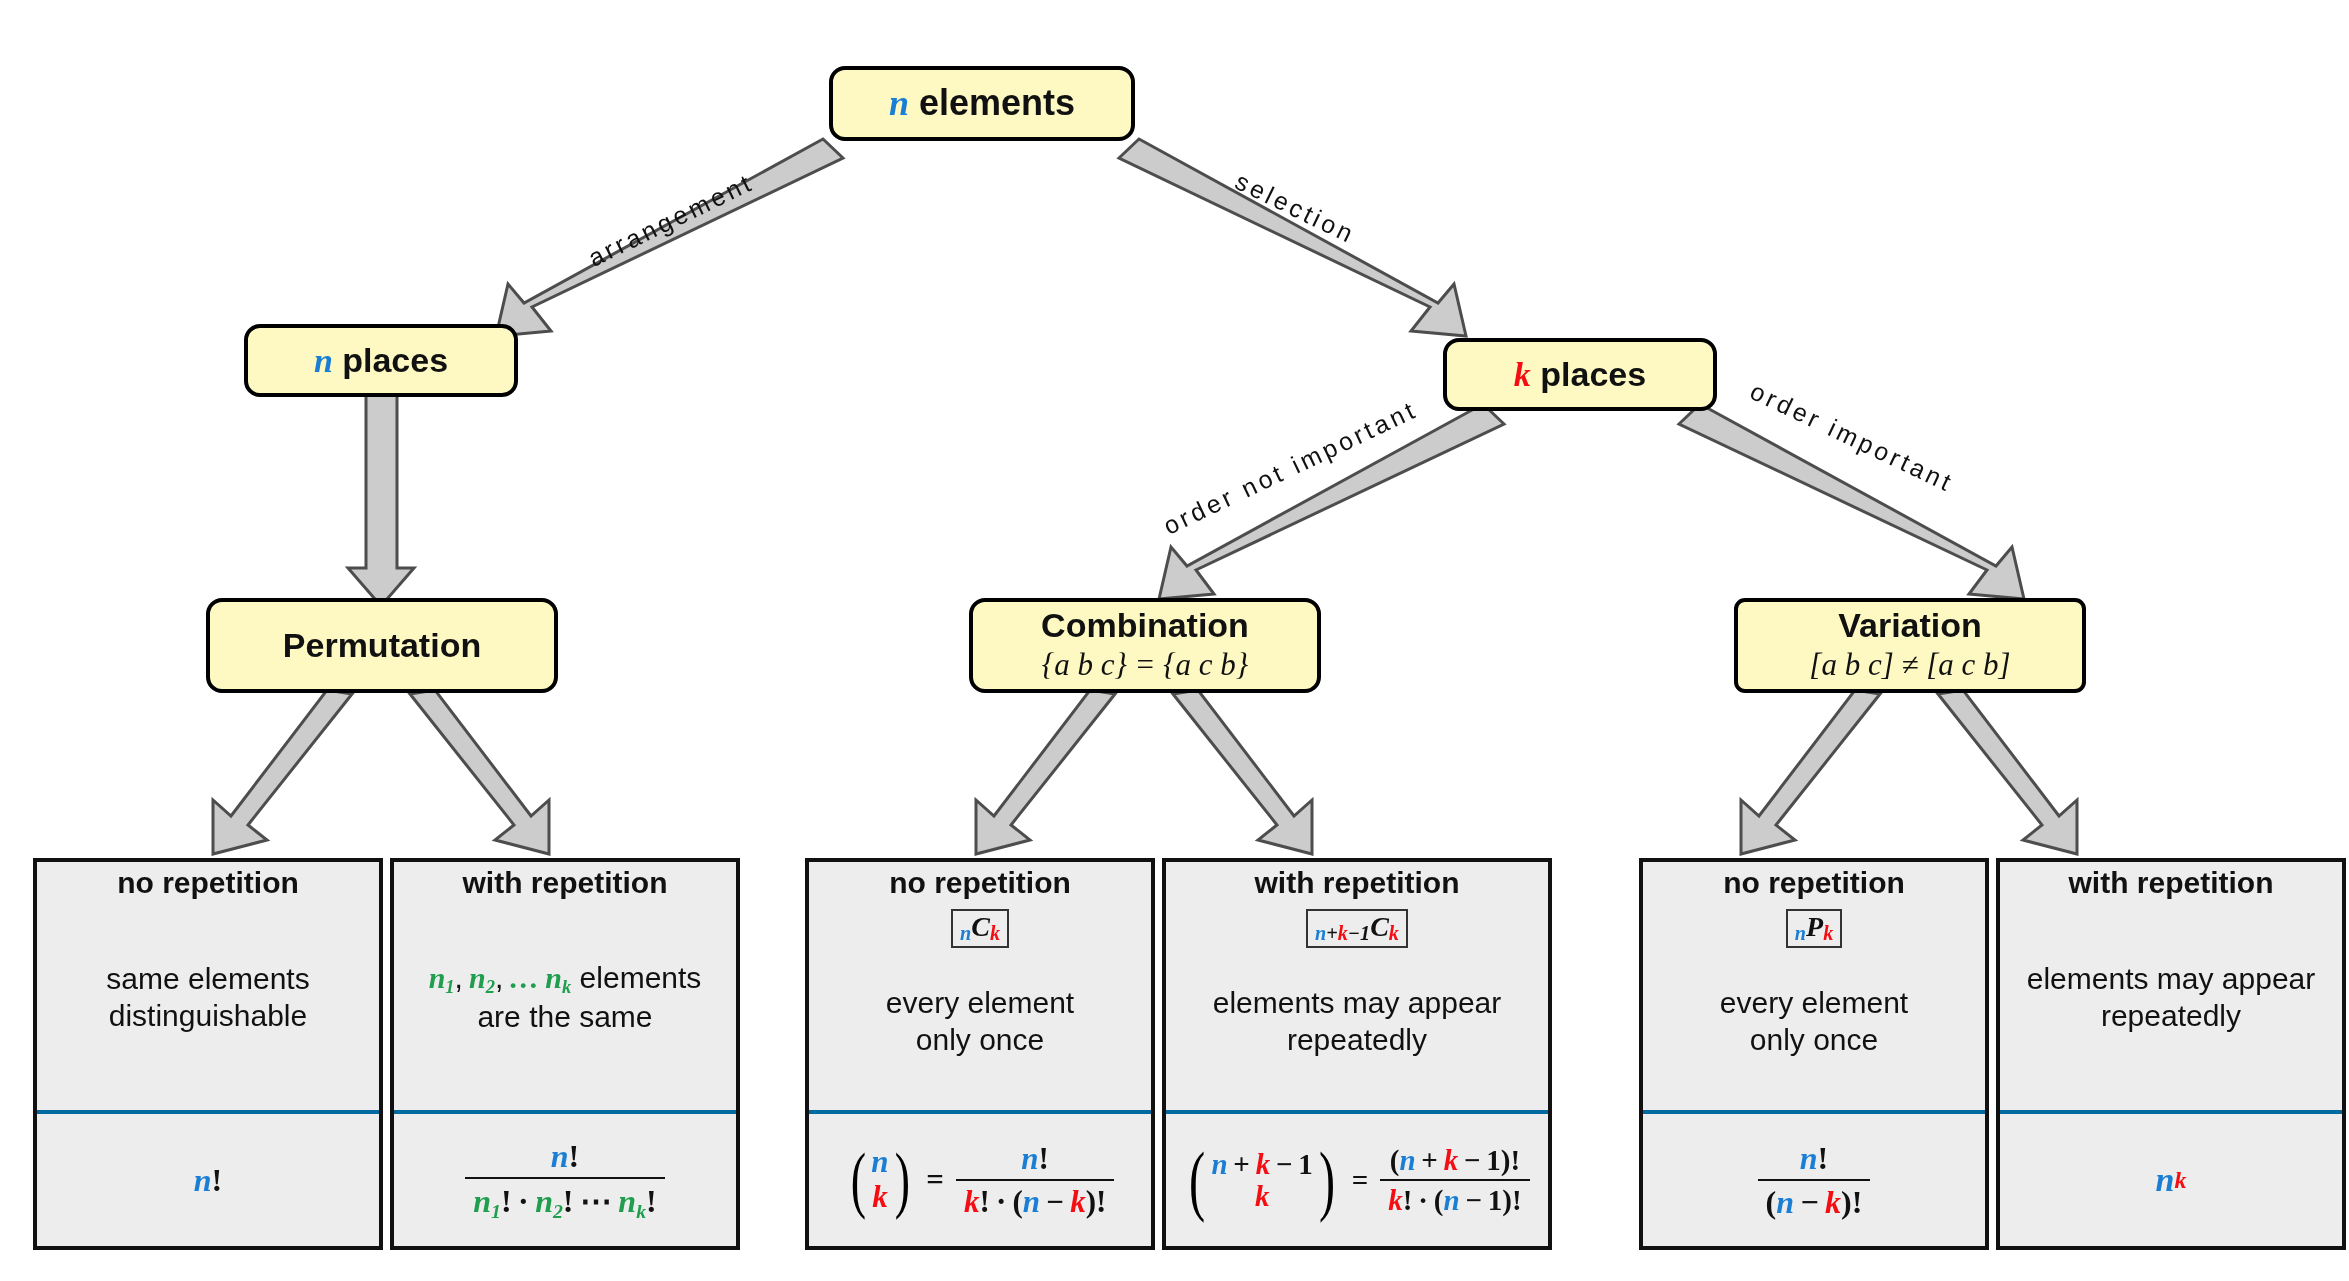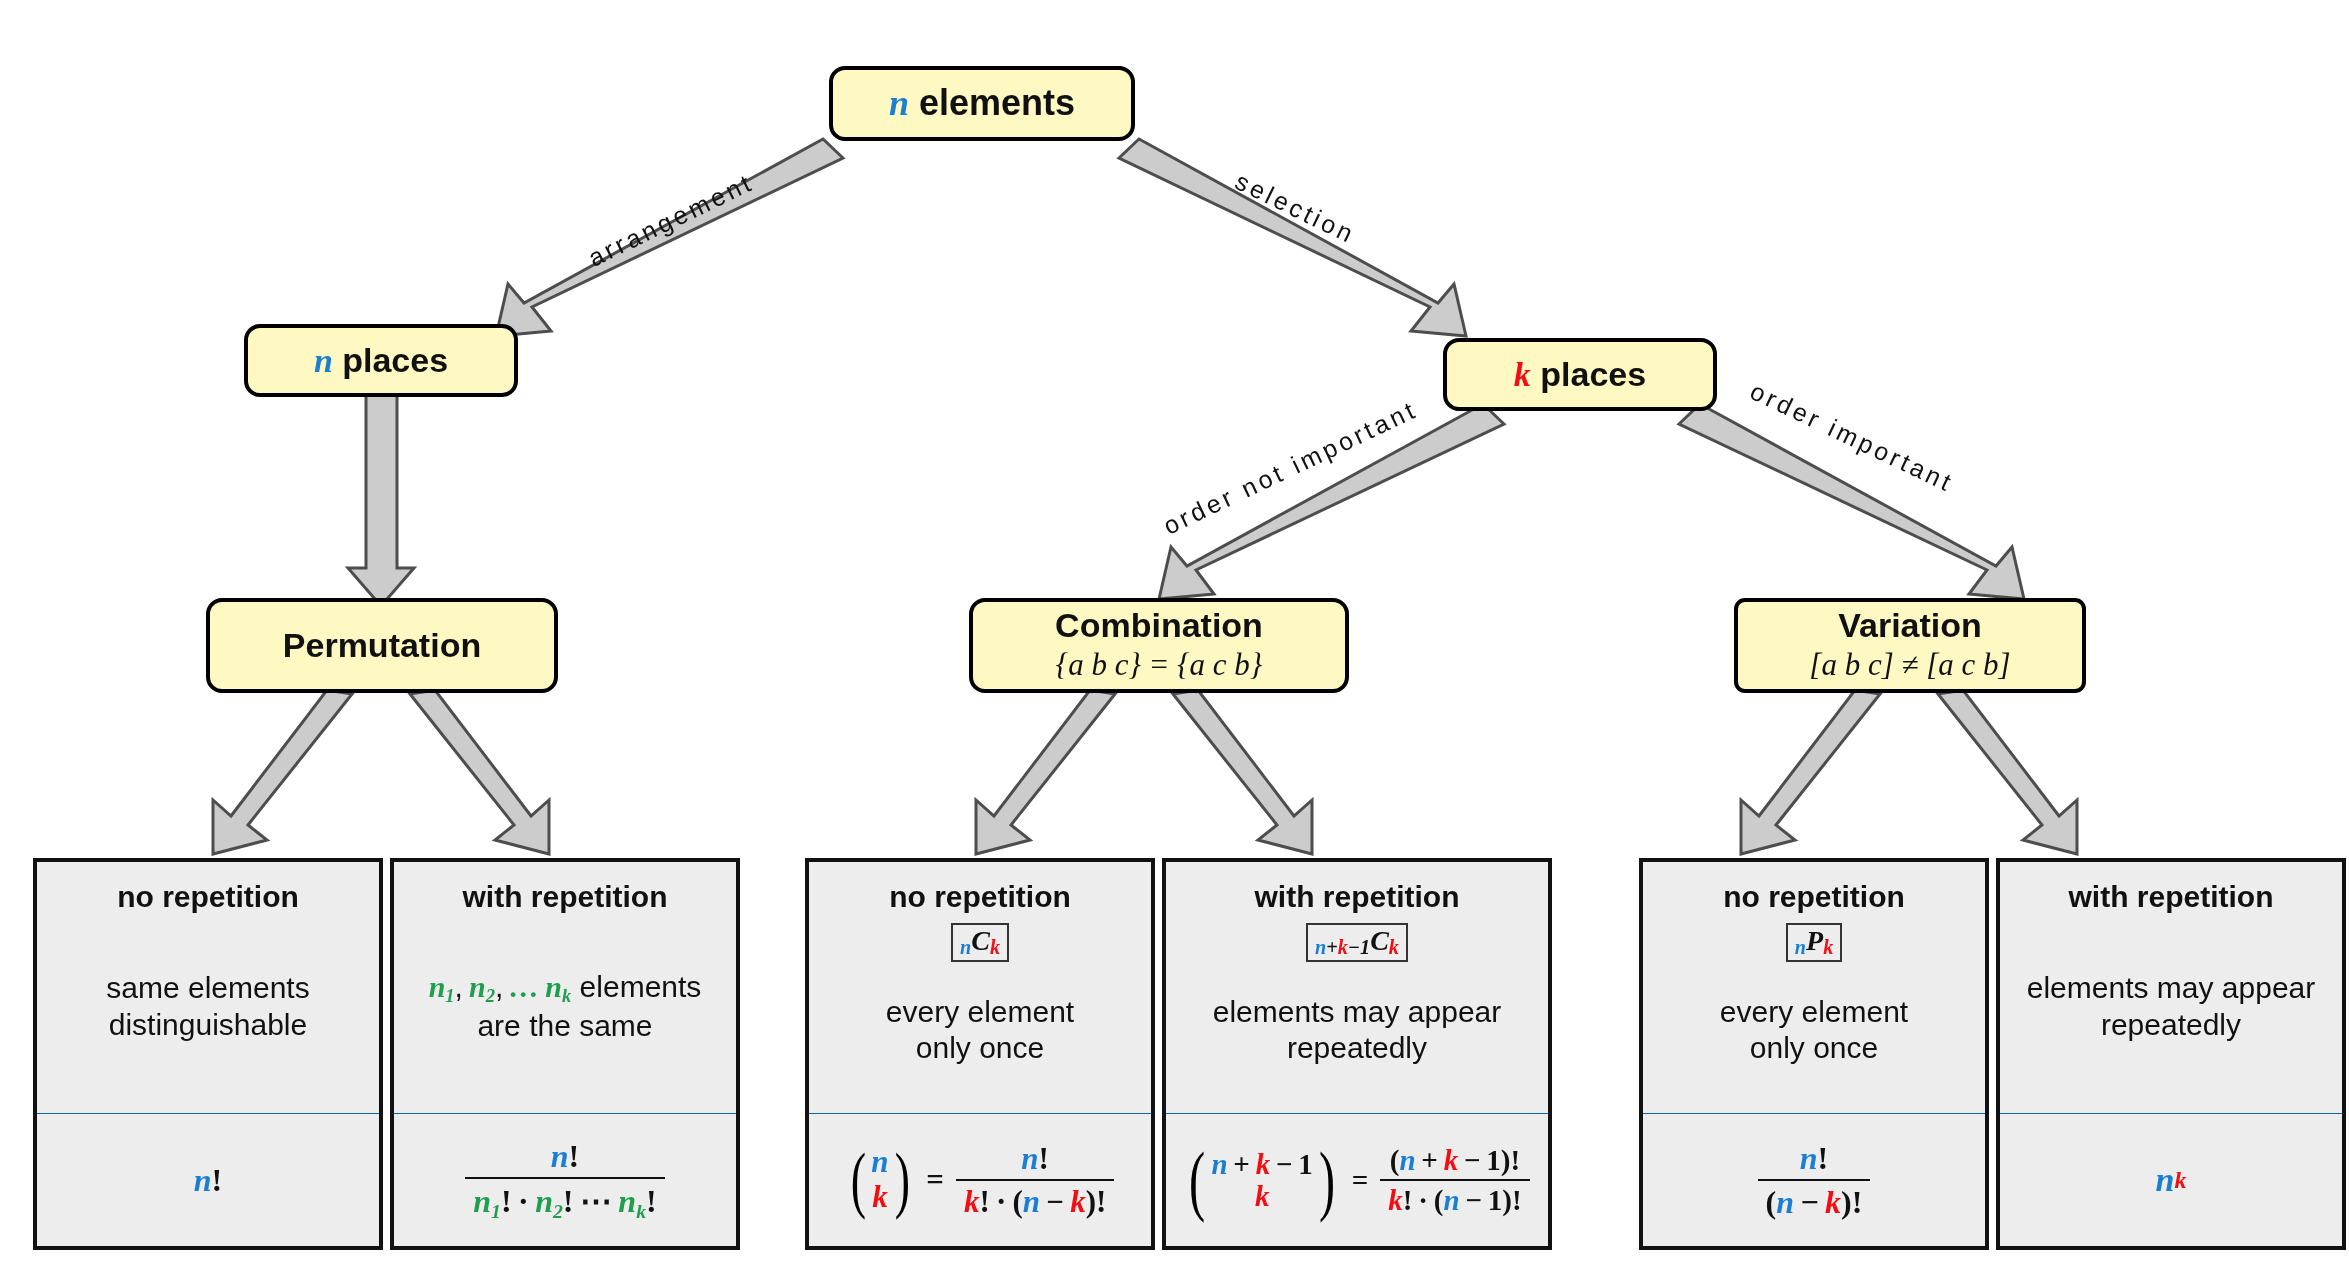--- a/index.html
+++ b/index.html
@@ -38,23 +38,23 @@
     background:#ededed;
     border:4px solid #111;
     box-sizing:border-box;
     display:flex;flex-direction:column;
     z-index:5;
   }
   .leaf .upper{
     flex:1 1 auto;
     display:flex;flex-direction:column;
     align-items:center;
-    border-bottom:1px solid #0369a1;
+    border-bottom:4px solid #0369a1;
     box-sizing:border-box;
-    padding-top:18px;
+    padding-top:4px;
   }
   .leaf .head{
     font-weight:bold;font-size:30px;color:#111;white-space:nowrap;
   }
   .leaf .notation{
     margin-top:9px;
     border:2px solid #333;
     background:#ededed;
     padding:2px 7px 3px 7px;
     font-family:"Liberation Serif", serif;
@@ -164,21 +164,21 @@
   <div class="node" style="left:1443px; top:338px; width:274px; height:73px;">
     <div class="title" style="font-size:34px;">
       <span class="mv red">k</span><span> places</span>
     </div>
   </div>
 
   <div class="node" style="left:206px; top:598px; width:352px; height:95px;">
     <div class="title" style="font-size:34px;">Permutation</div>
   </div>
 
-  <div class="node" style="left:969px; top:598px; width:380px; height:95px;">
+  <div class="node" style="left:969px; top:598px; width:352px; height:95px;">
     <div class="title" style="font-size:34px;">Combination</div>
     <div class="sub">{a b c} = {a c b}</div>
   </div>
 
   <div class="node" style="left:1734px; top:598px; width:352px; height:95px;border-radius:11px;">
     <div class="title" style="font-size:34px;">Variation</div>
     <div class="sub">[a b c] ≠ [a c b]</div>
   </div>
 
   <div class="leaf" style="left:33px; top:858px; width:350px; height:392px;">

